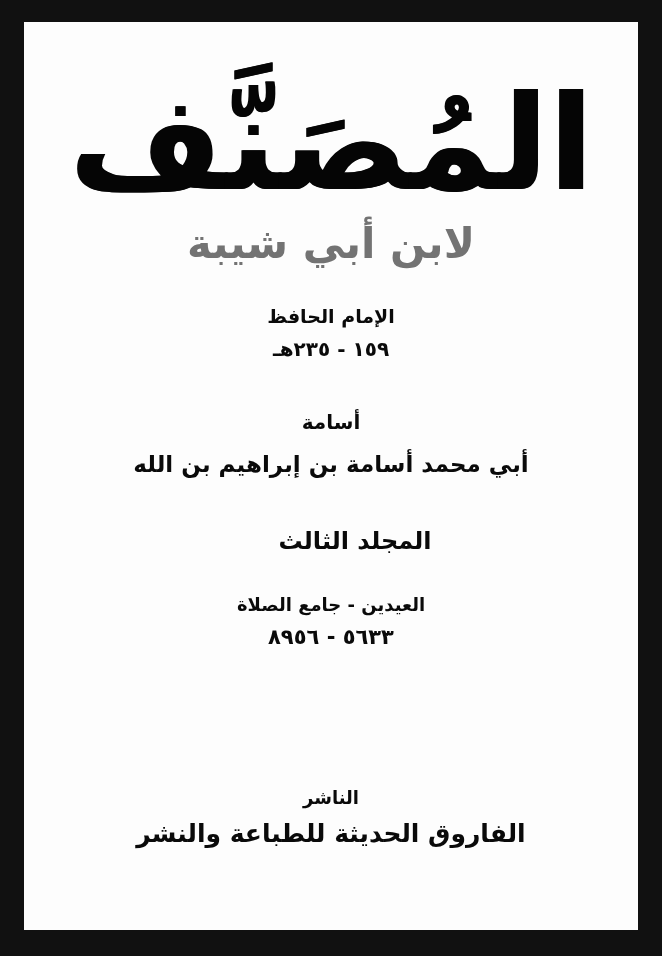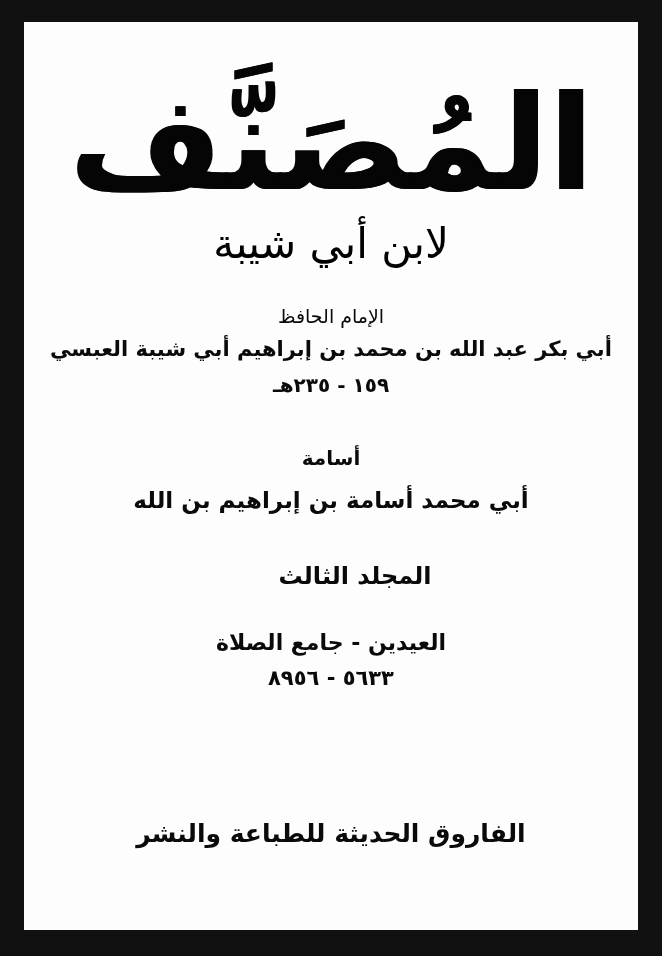--- a/index.html
+++ b/index.html
@@ -41,32 +41,32 @@
     line-height: 1.05;
     font-weight: bold;
     letter-spacing: -2px;
     text-align: center;
     color: #050505;
     text-shadow: 1px 0 0 #050505;
   }
   .title-sub {
     margin-top: 6px;
     font-size: 42px;
-    font-weight: normal;
+    font-weight: bold;
     text-align: center;
-    color: #000000;
+    color: #737373;
   }
   .author-block {
     margin-top: 34px;
     text-align: center;
     line-height: 1.5;
   }
   .author-label {
     font-size: 19px;
-    font-weight: normal;
+    font-weight: bold;
   }
   .author-name {
     font-size: 21px;
     font-weight: bold;
     margin-top: 4px;
     white-space: nowrap;
   }
   .author-dates {
     font-size: 20px;
     font-weight: bold;
@@ -94,21 +94,21 @@
     font-weight: bold;
     text-align: center;
     margin-left: 48px;
   }
   .contents-block {
     margin-top: 36px;
     text-align: center;
     line-height: 1.55;
   }
   .contents-line {
-    font-size: 22px;
+    font-size: 18px;
     font-weight: bold;
   }
   .contents-range {
     font-size: 21px;
     font-weight: bold;
     letter-spacing: 1px;
     margin-top: 2px;
   }
   .publisher-block {
     margin-top: auto;
@@ -131,34 +131,34 @@
 <body>
 
 <div class="page-frame">
   <div class="page-sheet">
 
     <div class="title-main">المُصَنَّف</div>
     <div class="title-sub">لابن أبي شيبة</div>
 
     <div class="author-block">
       <div class="author-label">الإمام الحافظ</div>
-      <div class="author-name">أبي بكر عبد الله بن محمد بن إبراهيم أبي شيبة العبسي</div>
       <div class="author-dates">١٥٩ - ٢٣٥هـ</div>
     </div>
 
     <div class="editor-block">
       <div class="editor-label">أسامة</div>
       <div class="editor-name">أبي محمد أسامة بن إبراهيم بن الله</div>
     </div>
 
     <div class="volume-block">المجلد الثالث</div>
 
     <div class="contents-block">
       <div class="contents-line">العيدين - جامع الصلاة</div>
       <div class="contents-range">٥٦٣٣ - ٨٩٥٦</div>
     </div>
 
     <div class="publisher-block">
+      <div class="publisher-label">الناشر</div>
       <div class="publisher-name">الفاروق الحديثة للطباعة والنشر</div>
     </div>
 
   </div>
 </div>
 
 </body></html>

